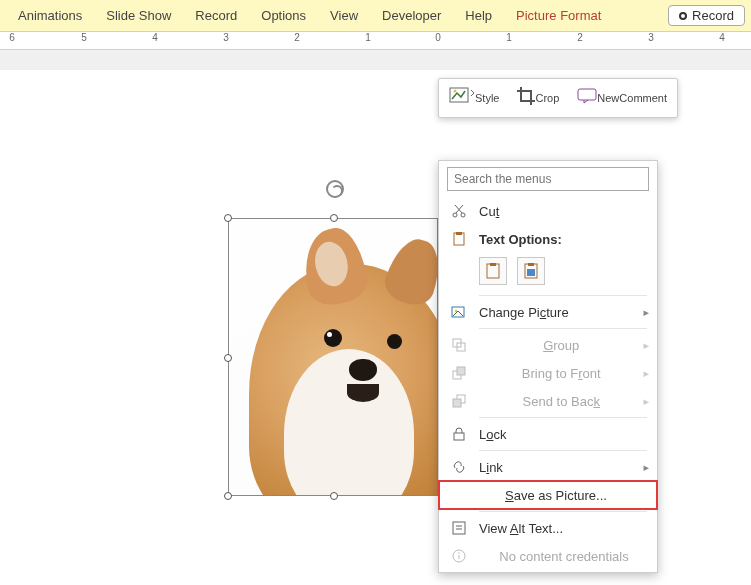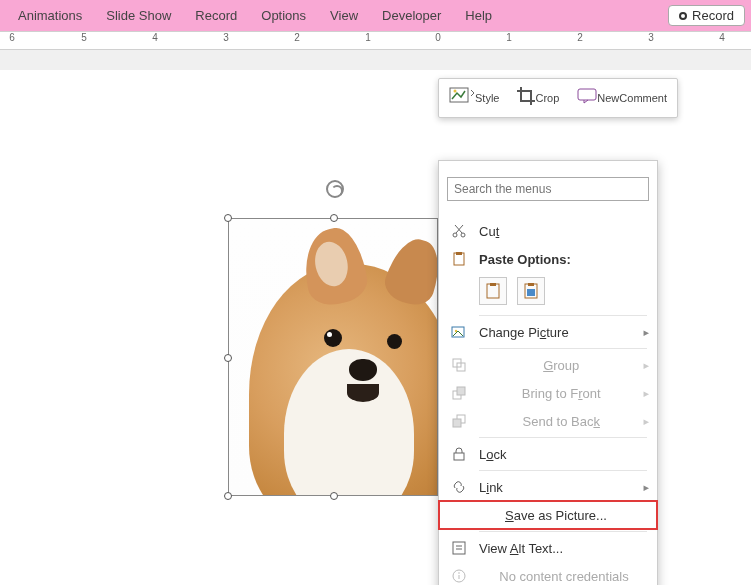--- a/index.html
+++ b/index.html
@@ -1,38 +1,38 @@
 <!DOCTYPE html>
 <html><head>
 <meta charset="utf-8">
 <style>
 * { margin: 0; padding: 0; box-sizing: border-box; font-family: "Segoe UI", Tahoma, sans-serif; }
 body { width: 751px; height: 585px; background: #f8f8f8; overflow: hidden; position: relative; font-size: 13px; }
 
 
-.ribbon { display: flex; align-items: center; height: 32px; background: #f9a8d4; border-bottom: 1px solid #d0d0d0; padding: 0 6px; }
+.ribbon { display: flex; align-items: center; height: 32px; background: #fef9c3; border-bottom: 1px solid #d0d0d0; padding: 0 6px; }
 .tab { padding: 6px 12px; color: #444; cursor: pointer; white-space: nowrap; }
 .tab.contextual { color: #b93c3c; }
 .spacer { flex: 1; }
 .record-btn { display: flex; align-items: center; gap: 5px; border: 1px solid #aaa; border-radius: 4px; padding: 2px 10px; color: #333; background: #fff; }
 .record-btn .dot { width: 8px; height: 8px; border-radius: 50%; border: 2px solid #333; }
 
 
 .ruler { height: 18px; background: #fff; border-bottom: 1px solid #d0d0d0; position: relative; font-size: 10px; color: #666; display: flex; align-items: center; }
 .tick { position: absolute; top: 0; text-align: center; transform: translateX(-50%); }
 .tick .label { font-size: 10px; }
 
 
 .mini-toolbar { position: absolute; top: 78px; left: 438px; background: #fff; border: 1px solid #ccc; box-shadow: 0 2px 6px rgba(0,0,0,0.2); display: flex; padding: 4px; gap: 6px; border-radius: 2px; }
 .mini-item { display: flex; flex-direction: row; align-items: center; justify-content: flex-end; padding: 4px 6px; font-size: 11px; color: #444; min-width: 40px; }
 .mini-item .mi-icon { margin-bottom: 4px; }
 
 
 .context-menu { position: absolute; top: 160px; left: 438px; width: 220px; background: #fff; border: 1px solid #ccc; box-shadow: 0 3px 10px rgba(0,0,0,0.25); padding-bottom: 2px; }
-.search-box { margin: 16px 8px; }
+.search-box { margin: 6px 8px; }
 .search-box input { width: 100%; border: 1px solid #aaa; padding: 4px 6px; font-size: 12px; color: #555; outline: none; }
 .menu-item { display: flex; align-items: center; height: 28px; padding: 0 8px 0 10px; color: #333; position: relative; }
 .menu-item.disabled { color: #aaa; text-align: center; }
 .menu-item .mi-icon { width: 20px; height: 16px; display: flex; align-items: center; justify-content: center; margin-right: 10px; }
 .menu-item .label { flex: 1; }
 .menu-item .label u { text-decoration: underline; }
 .menu-item .chev { color: #888; font-size: 11px; }
 .menu-item.disabled .chev { color: #ccc; }
 .menu-item.bold .label { font-weight: 600; }
 .menu-item.highlighted { outline: 2px solid #e03a3a; outline-offset: -1px; padding-left: 36px; }
@@ -70,20 +70,21 @@
 <body>
 
 <div class="ribbon">
   <div class="tab">Animations</div>
   <div class="tab">Slide Show</div>
   <div class="tab">Record</div>
   <div class="tab">Options</div>
   <div class="tab">View</div>
   <div class="tab">Developer</div>
   <div class="tab">Help</div>
+  <div class="tab contextual">Picture Format</div>
   <div class="spacer"></div>
   <div class="record-btn">
     <span class="dot"></span>
     <span>Record</span>
   </div>
 </div>
 
 <div class="ruler">
   <div class="tick" style="left:12px"><span class="label">6</span></div>
   <div class="tick" style="left:84px"><span class="label">5</span></div>
@@ -171,21 +172,21 @@
   </div>
 
 
   <div class="menu-item bold">
     <span class="mi-icon">
         <svg width="14" height="14">
           <rect x="2" y="1" width="10" height="12" fill="none" stroke="#a66a2a"></rect>
           <rect x="4" y="0" width="6" height="3" fill="#a66a2a"></rect>
         </svg>
       </span>
-    <span class="label">Paste Options:</span>
+    <span class="label">Text Options:</span>
   </div>
   <div class="paste-opts">
     <div class="paste-opt">
         <svg width="16" height="16">
           <rect x="2" y="1" width="12" height="14" fill="none" stroke="#a66a2a"></rect>
           <rect x="5" y="0" width="6" height="3" fill="#a66a2a"></rect>
         </svg>
       </div>
     <div class="paste-opt">
         <svg width="16" height="16">

